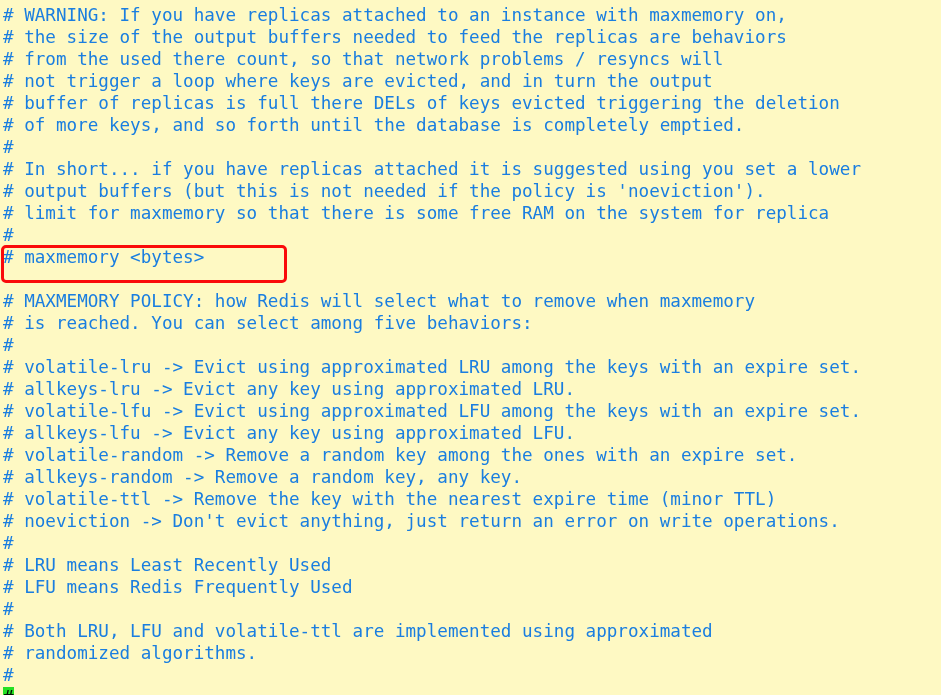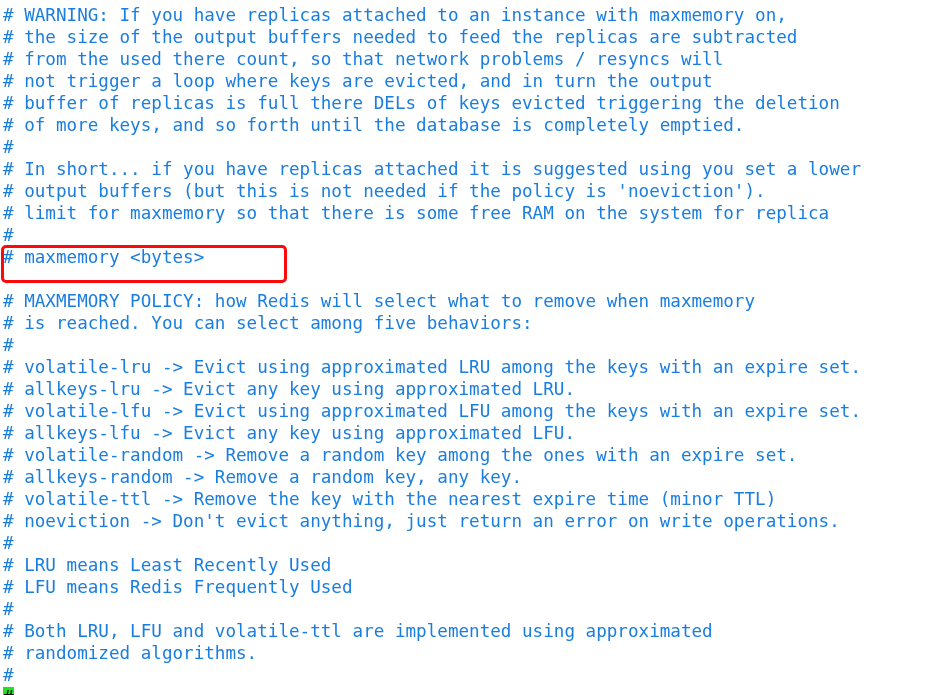--- a/index.html
+++ b/index.html
@@ -15,21 +15,21 @@
     position: relative;
     font-family: "DejaVu Sans Mono", "Liberation Mono", monospace;
   }
 
   #terminal {
     position: absolute;
     left: 0;
     top: 0;
     width: 941px;
     height: 695px;
-    background: #ffffff;
+    background: #fef9c3;
     overflow: hidden;
   }
 
   
   #buffer {
     position: absolute;
     left: 0;
     top: -18px;
     width: 941px;
   }
@@ -64,21 +64,21 @@
   }
 </style>
 </head>
 <body>
 
 <div id="terminal">
 
   <div id="buffer">
     <div class="line">#</div>
     <div class="line"># WARNING: If you have replicas attached to an instance with maxmemory on,</div>
-    <div class="line"># the size of the output buffers needed to feed the replicas are subtracted</div>
+    <div class="line"># the size of the output buffers needed to feed the replicas are behaviors</div>
     <div class="line"># from the used there count, so that network problems / resyncs will</div>
     <div class="line"># not trigger a loop where keys are evicted, and in turn the output</div>
     <div class="line"># buffer of replicas is full there DELs of keys evicted triggering the deletion</div>
     <div class="line"># of more keys, and so forth until the database is completely emptied.</div>
     <div class="line">#</div>
     <div class="line"># In short... if you have replicas attached it is suggested using you set a lower</div>
     <div class="line"># output buffers (but this is not needed if the policy is 'noeviction').</div>
     <div class="line"># limit for maxmemory so that there is some free RAM on the system for replica</div>
     <div class="line">#</div>
     <div class="line"># maxmemory &lt;bytes&gt;</div>

